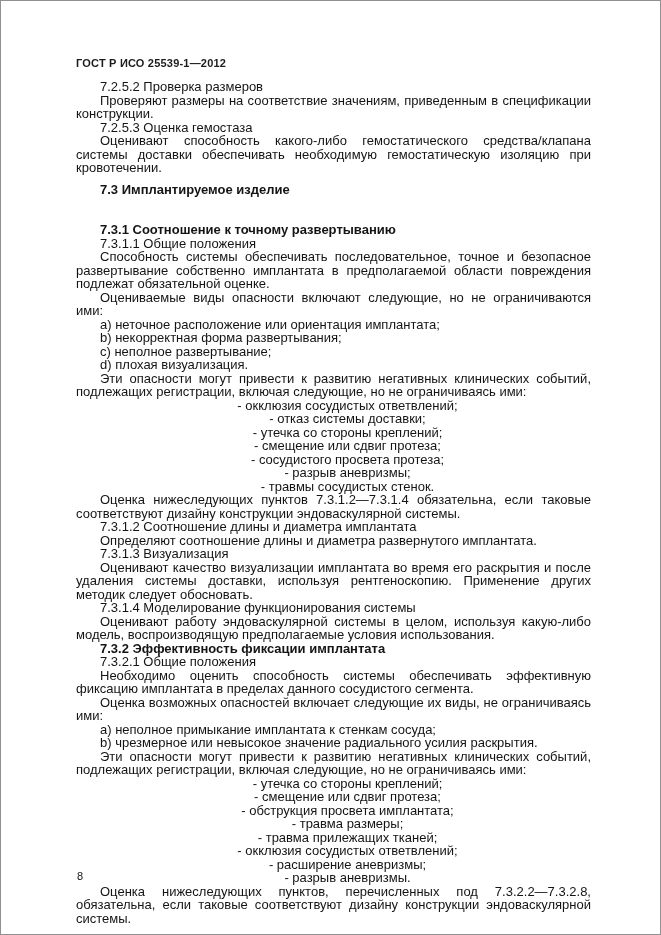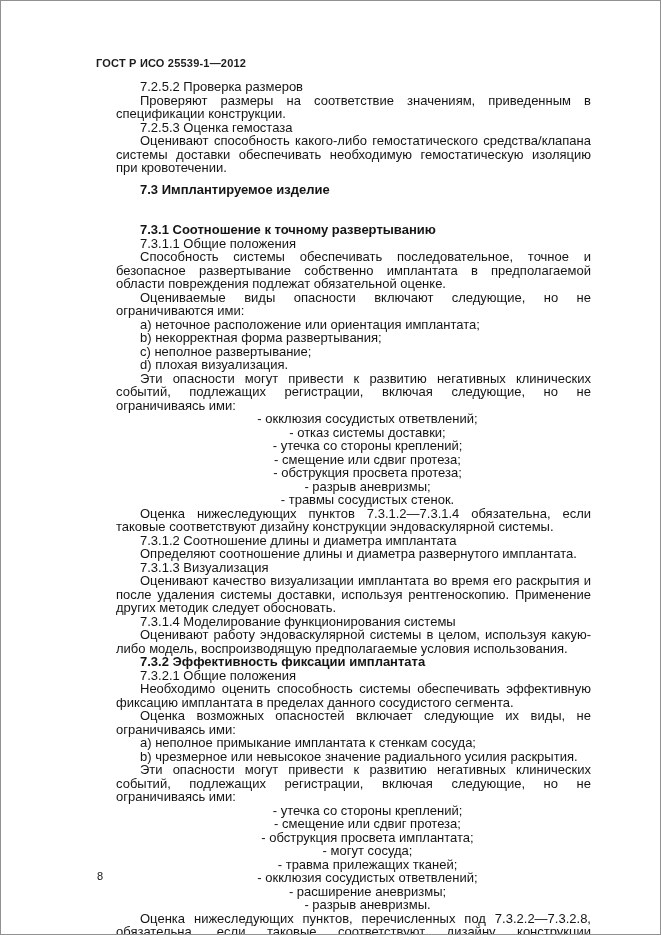--- a/index.html
+++ b/index.html
@@ -1,15 +1,15 @@
 <!DOCTYPE html>
 <html><head>
 <meta charset="utf-8">
 <style>
-  * { box-sizing: border-box; padding-left: 20px; }
+  * { box-sizing: border-box; }
   html, body { margin: 0; padding: 0; }
   body {
     background: #ffffff;
     font-family: "Liberation Sans", sans-serif;
     -webkit-font-smoothing: antialiased;
   }
   .page {
     position: relative;
     width: 661px;
     height: 935px;
@@ -76,41 +76,41 @@
       <p class="para">Оцениваемые виды опасности включают следующие, но не ограничиваются ими:</p>
       <p class="para">a) неточное расположение или ориентация имплантата;</p>
       <p class="para">b) некорректная форма развертывания;</p>
       <p class="para">c) неполное развертывание;</p>
       <p class="para">d) плохая визуализация.</p>
       <p class="para">Эти опасности могут привести к развитию негативных клинических событий, подлежащих регистрации, включая следующие, но не ограничиваясь ими:</p>
       <p class="dash">- окклюзия сосудистых ответвлений;</p>
       <p class="dash">- отказ системы доставки;</p>
       <p class="dash">- утечка со стороны креплений;</p>
       <p class="dash">- смещение или сдвиг протеза;</p>
-      <p class="dash">- обструкция просвета протеза;</p>
+      <p class="dash">- сосудистого просвета протеза;</p>
       <p class="dash">- разрыв аневризмы;</p>
       <p class="dash">- травмы сосудистых стенок.</p>
       <p class="para">Оценка нижеследующих пунктов 7.3.1.2—7.3.1.4 обязательна, если таковые соответствуют дизайну конструкции эндоваскулярной системы.</p>
       <p class="para">7.3.1.2 Соотношение длины и диаметра имплантата</p>
       <p class="para">Определяют соотношение длины и диаметра развернутого имплантата.</p>
       <p class="para">7.3.1.3 Визуализация</p>
       <p class="para">Оценивают качество визуализации имплантата во время его раскрытия и после удаления системы доставки, используя рентгеноскопию. Применение других методик следует обосновать.</p>
       <p class="para">7.3.1.4 Моделирование функционирования системы</p>
       <p class="para">Оценивают работу эндоваскулярной системы в целом, используя какую-либо модель, воспроизводящую предполагаемые условия использования.</p>
       <p class="para bold">7.3.2 Эффективность фиксации имплантата</p>
       <p class="para">7.3.2.1 Общие положения</p>
       <p class="para">Необходимо оценить способность системы обеспечивать эффективную фиксацию имплантата в пределах данного сосудистого сегмента.</p>
       <p class="para">Оценка возможных опасностей включает следующие их виды, не ограничиваясь ими:</p>
       <p class="para">a) неполное примыкание имплантата к стенкам сосуда;</p>
       <p class="para">b) чрезмерное или невысокое значение радиального усилия раскрытия.</p>
       <p class="para">Эти опасности могут привести к развитию негативных клинических событий, подлежащих регистрации, включая следующие, но не ограничиваясь ими:</p>
       <p class="dash">- утечка со стороны креплений;</p>
       <p class="dash">- смещение или сдвиг протеза;</p>
       <p class="dash">- обструкция просвета имплантата;</p>
-      <p class="dash">- могут сосуда;</p>
+      <p class="dash">- травма размеры;</p>
       <p class="dash">- травма прилежащих тканей;</p>
       <p class="dash">- окклюзия сосудистых ответвлений;</p>
       <p class="dash">- расширение аневризмы;</p>
       <p class="dash">- разрыв аневризмы.</p>
       <p class="para">Оценка нижеследующих пунктов, перечисленных под 7.3.2.2—7.3.2.8, обязательна, если таковые соответствуют дизайну конструкции эндоваскулярной системы.</p>
     </div>
 
   <div class="page-number">8</div>
 </div>
 

